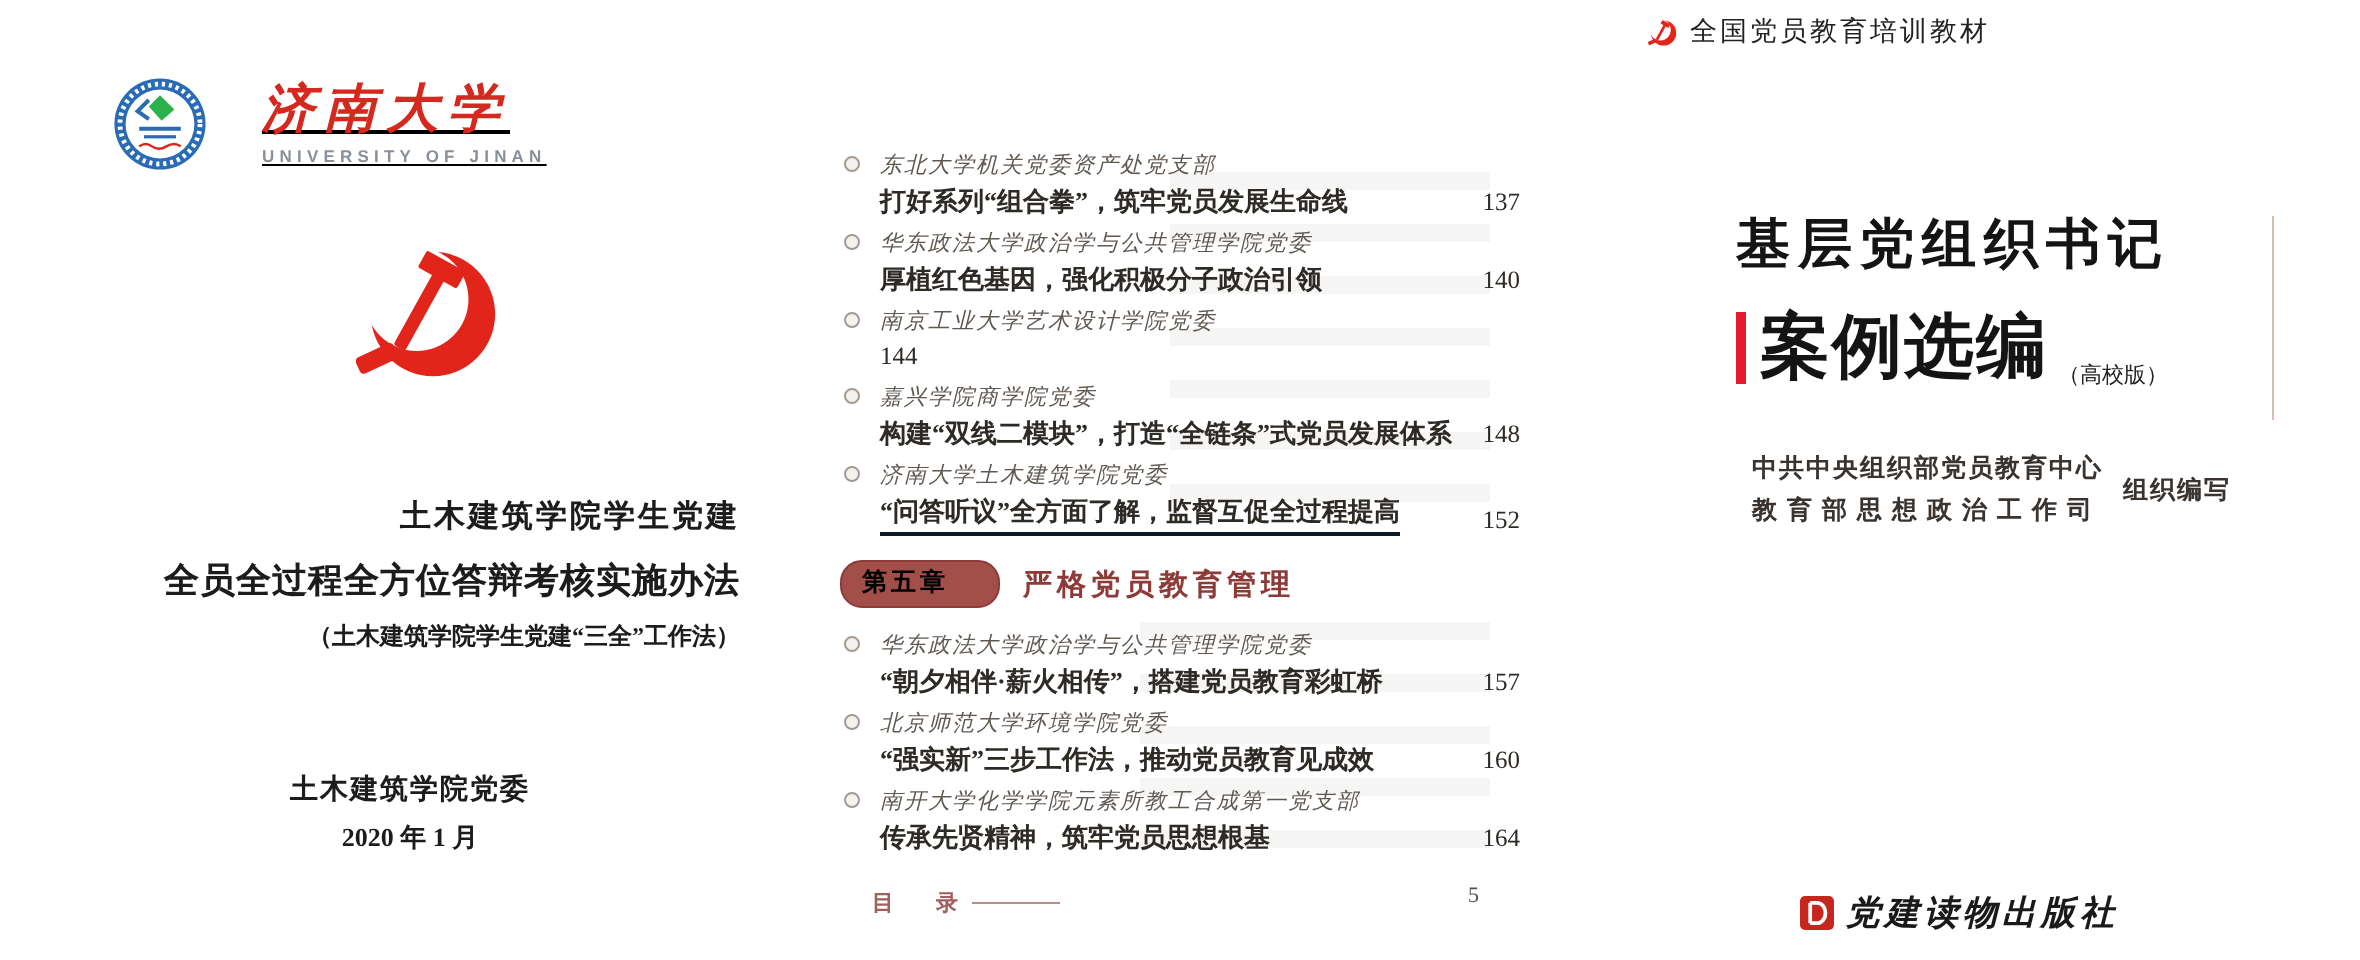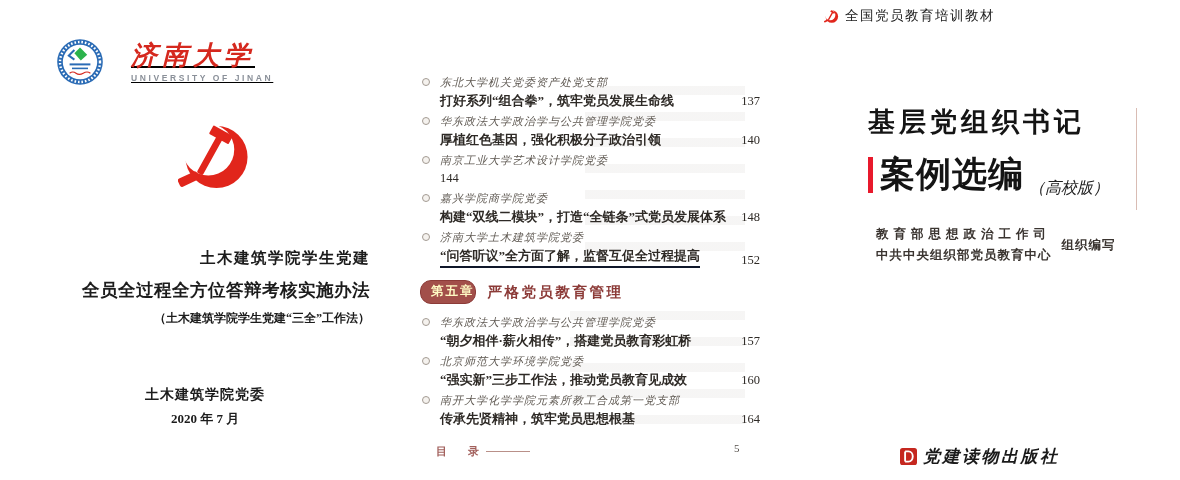--- a/index.html
+++ b/index.html
@@ -30,23 +30,23 @@
   .toc-bullet { position:absolute; left:2px; top:2px; width:8px; height:8px;
                 border:1.5px solid #a39b93; border-radius:50%; background:#f5f2ee; }
   .toc-org { font-family:"DejaVu Serif", serif; font-style:italic; font-size:11px;
              line-height:13px; color:#5f5952; letter-spacing:1px; white-space:nowrap; }
   .toc-title-row { display:flex; justify-content:space-between; align-items:flex-end; margin-top:4px; }
   .toc-title { font-family:"Liberation Serif", serif; font-size:13px; line-height:16px;
                color:#2e2a26; font-weight:600; white-space:nowrap; }
   .toc-title.underlined { border-bottom:2px solid #0f172a; padding-bottom:2px; }
   .toc-pg { font-family:"Liberation Serif", serif; font-size:12.5px; color:#2e2a26; }
   .chapter-row { display:flex; align-items:center; gap:12px; margin:12px 0 12px 0; }
-  .chapter-badge { background:#a24f4a; border:1px solid #8c3b38; color:#fef9c3;
+  .chapter-badge { background:#a24f4a; border:1px solid #8c3b38; color:#000000;
                    font-size:12.5px; font-weight:bold; letter-spacing:2px;
-                   padding:2px 0 3px 10px; border-radius:11px; font-family:"Liberation Serif", serif; }
+                   padding:2px 24px 3px 10px; border-radius:11px; font-family:"Liberation Serif", serif; }
   .chapter-title { color:#8c3b38; font-weight:bold; font-size:14.5px; letter-spacing:2.5px;
                    font-family:"Liberation Serif", serif; }
   .toc-footer { position:absolute; left:16px; top:368px; display:flex; align-items:center; }
   .toc-footer-label { color:#a2605c; font-size:11px; font-weight:bold; letter-spacing:5px;
                       font-family:"Liberation Serif", serif; }
   .toc-footer-line { display:inline-block; width:44px; height:1px; background:#b99089; margin-left:2px; }
   .toc-footer-page { position:absolute; left:314px; top:366px; font-size:11px; color:#55504b;
                      font-family:"Liberation Serif", serif; }
   .bleed { position:absolute; opacity:0.06; pointer-events:none;
            background:repeating-linear-gradient(to bottom, #6b5f55 0 9px, transparent 9px 26px); }
@@ -58,22 +58,22 @@
   .series-row { position:absolute; left:24px; top:7px; display:flex; align-items:center; gap:6px; }
   .series-emblem { width:15px; height:15px; flex:none; }
   .series-label { font-family:"Liberation Serif", serif; font-size:13.5px; color:#222; letter-spacing:1.5px; }
   .book-title-block { position:absolute; left:68px; top:104px; width:252px; }
   .book-title-1 { font-family:"Liberation Serif", serif; font-size:27px; font-weight:600;
                   color:#141414; letter-spacing:4px; white-space:nowrap; }
   .book-title-2-row { display:flex; align-items:center; margin-top:10px; }
   .red-bar { width:5px; height:36px; background:#e8192c; margin-right:7px; flex:none; }
   .book-title-2 { font-family:"Liberation Serif", serif; font-size:35px; font-weight:bold;
                   color:#141414; letter-spacing:1px; white-space:nowrap; }
-  .book-edition { font-family:"Liberation Serif", serif; font-size:16px; color:#222;
-                  margin-left:5px; margin-top:28px; white-space:nowrap;font-style:italic; }
+  .book-edition { font-family:"Liberation Serif", serif; font-size:11px; color:#222;
+                  margin-left:5px; margin-top:28px; white-space:nowrap; }
   .title-vline { position:absolute; left:336px; top:108px; width:1px; height:102px; background:#d9bcb4; }
   .authors-row { position:absolute; left:76px; top:226px; display:flex; align-items:center; gap:10px; }
   .author-lines { display:flex; flex-direction:column; gap:4px; }
   .author-line { font-family:"Liberation Serif", serif; font-size:12.5px; font-weight:600;
                  color:#3a3430; letter-spacing:1px; white-space:nowrap; }
   .author-line-2 { letter-spacing:5px; }
   .author-role { font-family:"Liberation Serif", serif; font-size:12.5px; font-weight:600;
                  color:#3a3430; letter-spacing:1px; white-space:nowrap;text-align:center; }
   .publisher-row { position:absolute; left:100px; top:445px; display:flex; align-items:center; gap:6px; }
   .pub-logo-svg { width:17px; height:17px; flex:none; }
@@ -123,21 +123,21 @@
       <use href="#cpc-emblem-g"></use>
     </svg>
 
     <div class="doc-titles">
       <div class="doc-title-1">土木建筑学院学生党建</div>
       <div class="doc-title-2">全员全过程全方位答辩考核实施办法</div>
       <div class="doc-subtitle">（土木建筑学院学生党建“三全”工作法）</div>
     </div>
 
     <div class="doc-issuer">土木建筑学院党委</div>
-    <div class="doc-date">2020 年 7 月</div>
+    <div class="doc-date">2020 年 1 月</div>
   </div>
 
   <div class="toc-page">
     <div class="bleed bleed-1"></div>
     <div class="bleed bleed-2"></div>
 
     <div class="toc-entry">
       <span class="toc-bullet"></span>
       <div class="toc-org">东北大学机关党委资产处党支部</div>
       <div class="toc-title-row">
@@ -233,22 +233,22 @@
       <div class="book-title-2-row">
         <span class="red-bar"></span>
         <span class="book-title-2">案例选编</span>
         <span class="book-edition">（高校版）</span>
       </div>
     </div>
     <div class="title-vline"></div>
 
     <div class="authors-row">
       <div class="author-lines">
+        <div class="author-line">中共中央组织部党员教育中心</div>
         <div class="author-line author-line-2">教育部思想政治工作司</div>
-        <div class="author-line">中共中央组织部党员教育中心</div>
       </div>
       <div class="author-role">组织编写</div>
     </div>
 
     <div class="publisher-row">
       <svg class="pub-logo-svg" viewBox="0 0 20 20">
         <rect width="20" height="20" rx="3" fill="#c5271f"></rect>
         <path d="M6 4 v12 M6 4 h4 a5 6 0 0 1 0 12 h-4" stroke="#ffffff" stroke-width="2.2" fill="none"></path>
       </svg>
       <span class="pub-name">党建读物出版社</span>

